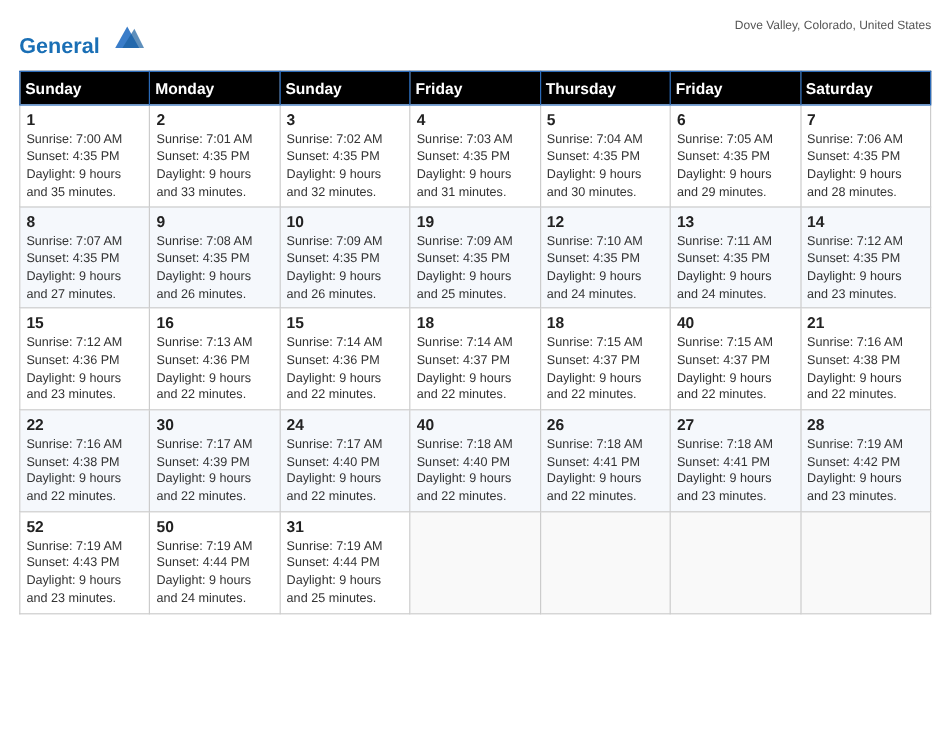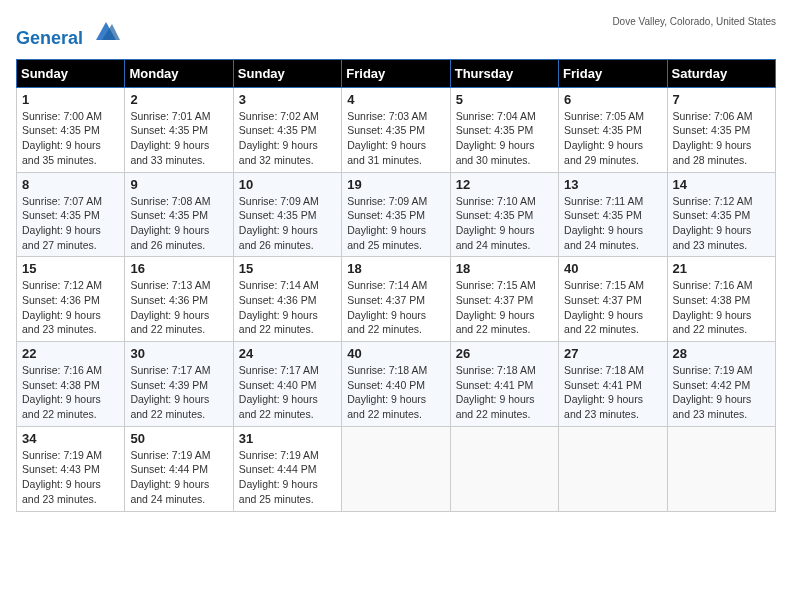--- a/index.html
+++ b/index.html
@@ -235,21 +235,21 @@
           <span class="day-number">27</span>
           <div class="day-info">Sunrise: 7:18 AM<br>Sunset: 4:41 PM<br>Daylight: 9 hours and 23 minutes.</div>
         </td>
         <td>
           <span class="day-number">28</span>
           <div class="day-info">Sunrise: 7:19 AM<br>Sunset: 4:42 PM<br>Daylight: 9 hours and 23 minutes.</div>
         </td>
       </tr>
       <tr>
         <td>
-          <span class="day-number">34</span>
+          <span class="day-number">52</span>
           <div class="day-info">Sunrise: 7:19 AM<br>Sunset: 4:43 PM<br>Daylight: 9 hours and 23 minutes.</div>
         </td>
         <td>
           <span class="day-number">50</span>
           <div class="day-info">Sunrise: 7:19 AM<br>Sunset: 4:44 PM<br>Daylight: 9 hours and 24 minutes.</div>
         </td>
         <td>
           <span class="day-number">31</span>
           <div class="day-info">Sunrise: 7:19 AM<br>Sunset: 4:44 PM<br>Daylight: 9 hours and 25 minutes.</div>
         </td>

